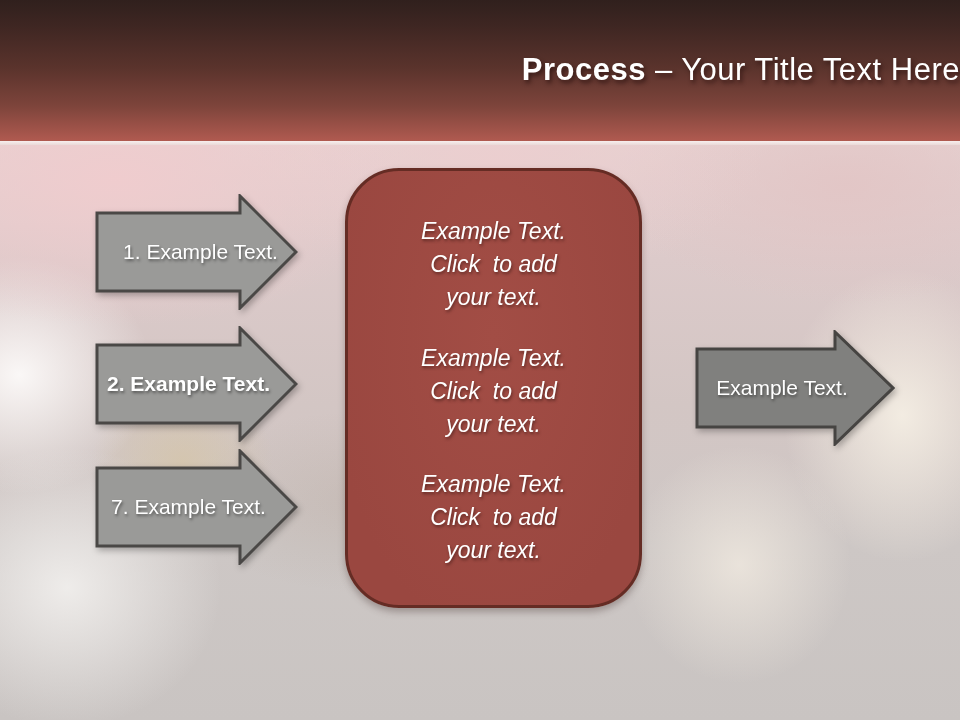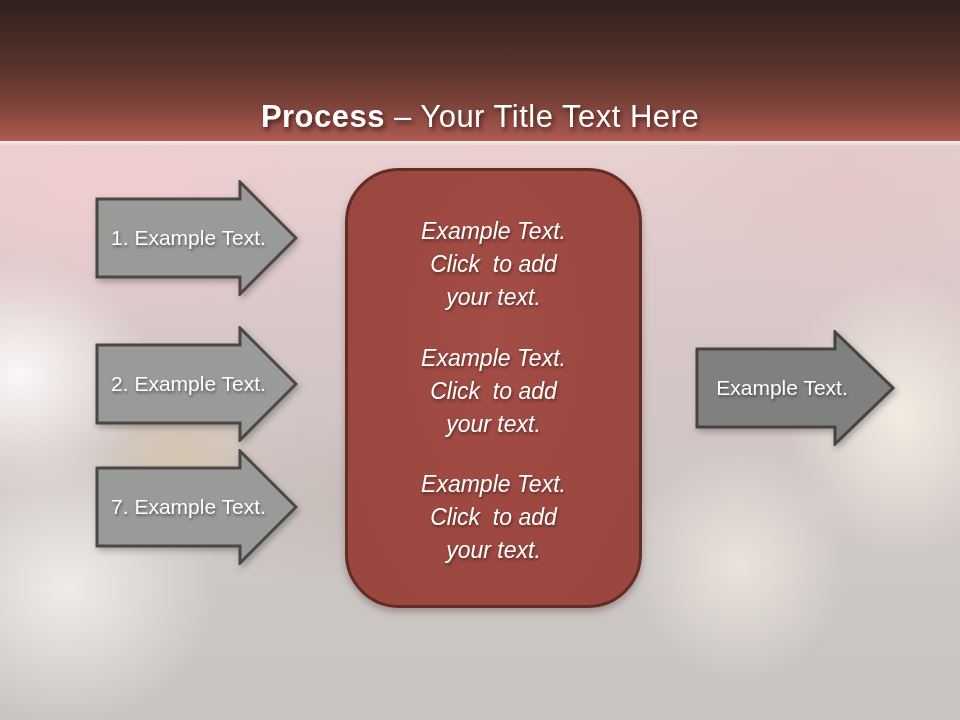--- a/index.html
+++ b/index.html
@@ -11,24 +11,23 @@
   
   .header{
     position:absolute;left:0;top:0;width:960px;height:141px;
     background:linear-gradient(180deg,#30201d 0%,#3e2622 18%,#5a332c 48%,#7d443b 75%,#b05a50 100%);
   }
   .header-divider{
     position:absolute;left:0;top:141px;width:960px;height:4px;
     background:linear-gradient(180deg,#f7efee 0%,#ead9d7 100%);
   }
   .title{
-    position:absolute;left:0;top:52px;width:960px;text-align:center;
+    position:absolute;left:0;top:52px;width:960px;text-align:right;
     color:#fff;font-size:31px;letter-spacing:.5px;
     text-shadow:2px 3px 4px rgba(35,12,10,.65);
-    margin-top:47px;
   }
   .title b{font-weight:bold;}
   .title .rest{font-weight:normal;margin-left:9px;}
   
   .bg{
     position:absolute;left:0;top:145px;width:960px;height:575px;
     background:
       radial-gradient(ellipse 420px 210px at 12% 6%, rgba(240,204,206,.95), rgba(240,204,206,0) 70%),
       radial-gradient(ellipse 380px 180px at 52% 2%, rgba(236,206,207,.85), rgba(236,206,207,0) 70%),
       radial-gradient(ellipse 330px 170px at 88% 7%, rgba(226,196,196,.8), rgba(226,196,196,0) 70%),
@@ -44,22 +43,22 @@
   .arrow{position:absolute;width:203px;height:116px;}
   .arrow svg{position:absolute;left:0;top:0;filter:drop-shadow(2px 3px 3px rgba(0,0,0,.28));}
   .arrow-label{
     position:absolute;left:0;top:0;width:100%;height:100%;
     display:flex;align-items:center;justify-content:center;
     padding-right:16px;box-sizing:border-box;
     color:#fff;font-size:21px;
     text-shadow:1px 2px 3px rgba(0,0,0,.45);
     white-space:nowrap;
   }
-  #arrow1{left:95px;top:180px;}
-  #arrow2{left:95px;top:326px;}
+  #arrow1{left:95px;top:194px;padding-left:24px;}
+  #arrow2{left:95px;top:326px;font-weight:bold;}
   #arrow3{left:95px;top:449px;}
   #arrow-right{left:695px;top:330px;width:200px;}
   #arrow-right .arrow-label{padding-right:26px;}
   
   .panel{
     position:absolute;left:345px;top:168px;width:297px;height:440px;
     box-sizing:border-box;border:3px solid #652c24;border-radius:54px;
     background:radial-gradient(ellipse at 50% 38%, #a24d45 0%, #9a4740 80%);
     box-shadow:0 4px 7px rgba(70,50,45,.35);
     display:flex;flex-direction:column;justify-content:space-between;

